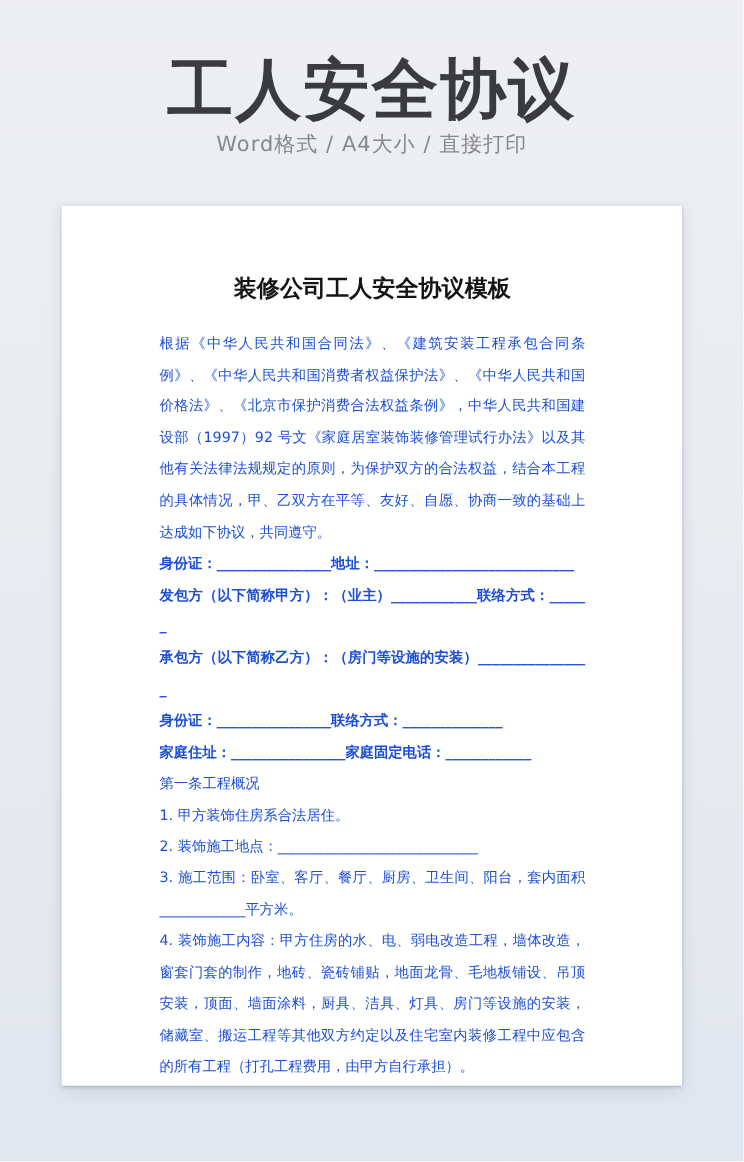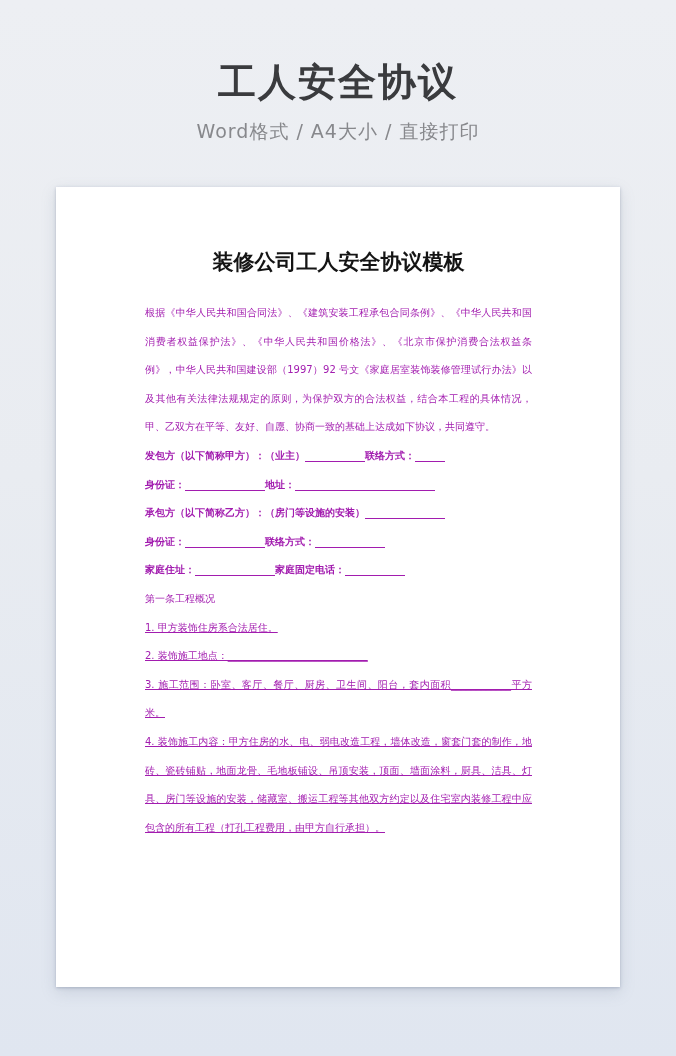--- a/index.html
+++ b/index.html
@@ -11,21 +11,21 @@
     width: 676px;
     height: 1056px;
     background: linear-gradient(180deg, #edeff3 0%, #e9ecf1 45%, #e0e6f0 100%);
     overflow: hidden;
   }
   .banner {
     text-align: center;
     padding-top: 56px;
   }
   .banner-title {
-    font-size: 38px;
+    font-size: 60px;
     line-height: 52px;
     font-weight: 700;
     color: #3a3b3e;
     letter-spacing: 2px;
   }
   .banner-subtitle {
     margin-top: 9px;
     font-size: 19px;
     line-height: 28px;
     font-weight: 400;
@@ -43,48 +43,48 @@
   }
   .doc-title {
     text-align: center;
     font-size: 21px;
     line-height: 26px;
     font-weight: 700;
     color: #141414;
     margin-bottom: 24px;
   }
   .para {
-    font-size: 10px;
+    font-size: 13px;
     line-height: 28.6px;
-    color: #a21caf;
+    color: #1d4ed8;
     text-align: justify;
     word-break: break-all;
   }
   .para.intro { font-weight: 400; }
   .para.label-line { font-weight: 700; }
   .para.section-heading { font-weight: 400; }
-  .para.item { font-weight: 400; text-decoration: underline; }
+  .para.item { font-weight: 400; }
 </style>
 </head>
 <body>
 
 <div class="stage">
 
   <header class="banner">
     <h1 class="banner-title">工人安全协议</h1>
     <div class="banner-subtitle">Word格式 / A4大小 / 直接打印</div>
   </header>
 
   <main class="doc-page">
     <h2 class="doc-title">装修公司工人安全协议模板</h2>
 
     <p class="para intro">根据《中华人民共和国合同法》、《建筑安装工程承包合同条例》、《中华人民共和国消费者权益保护法》、《中华人民共和国价格法》、《北京市保护消费合法权益条例》，中华人民共和国建设部（1997）92 号文《家庭居室装饰装修管理试行办法》以及其他有关法律法规规定的原则，为保护双方的合法权益，结合本工程的具体情况，甲、乙双方在平等、友好、自愿、协商一致的基础上达成如下协议，共同遵守。</p>
 
+    <p class="para label-line">身份证：________________地址：____________________________</p>
     <p class="para label-line">发包方（以下简称甲方）：（业主）____________联络方式：______</p>
-    <p class="para label-line">身份证：________________地址：____________________________</p>
     <p class="para label-line">承包方（以下简称乙方）：（房门等设施的安装）________________</p>
     <p class="para label-line">身份证：________________联络方式：______________</p>
     <p class="para label-line">家庭住址：________________家庭固定电话：____________</p>
 
     <p class="para section-heading">第一条工程概况</p>
 
     <p class="para item">1. 甲方装饰住房系合法居住。</p>
     <p class="para item">2. 装饰施工地点：____________________________</p>
     <p class="para item">3. 施工范围：卧室、客厅、餐厅、厨房、卫生间、阳台，套内面积____________平方米。</p>
     <p class="para item">4. 装饰施工内容：甲方住房的水、电、弱电改造工程，墙体改造，窗套门套的制作，地砖、瓷砖铺贴，地面龙骨、毛地板铺设、吊顶安装，顶面、墙面涂料，厨具、洁具、灯具、房门等设施的安装，储藏室、搬运工程等其他双方约定以及住宅室内装修工程中应包含的所有工程（打孔工程费用，由甲方自行承担）。</p>

